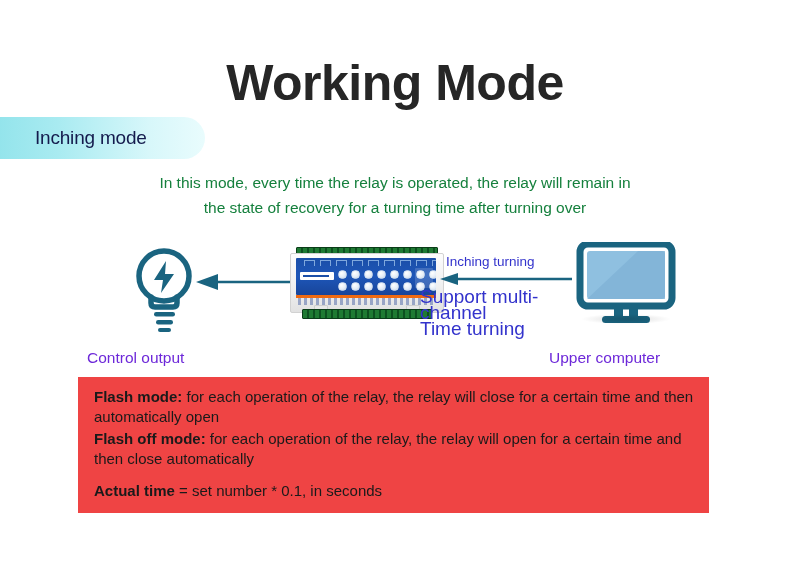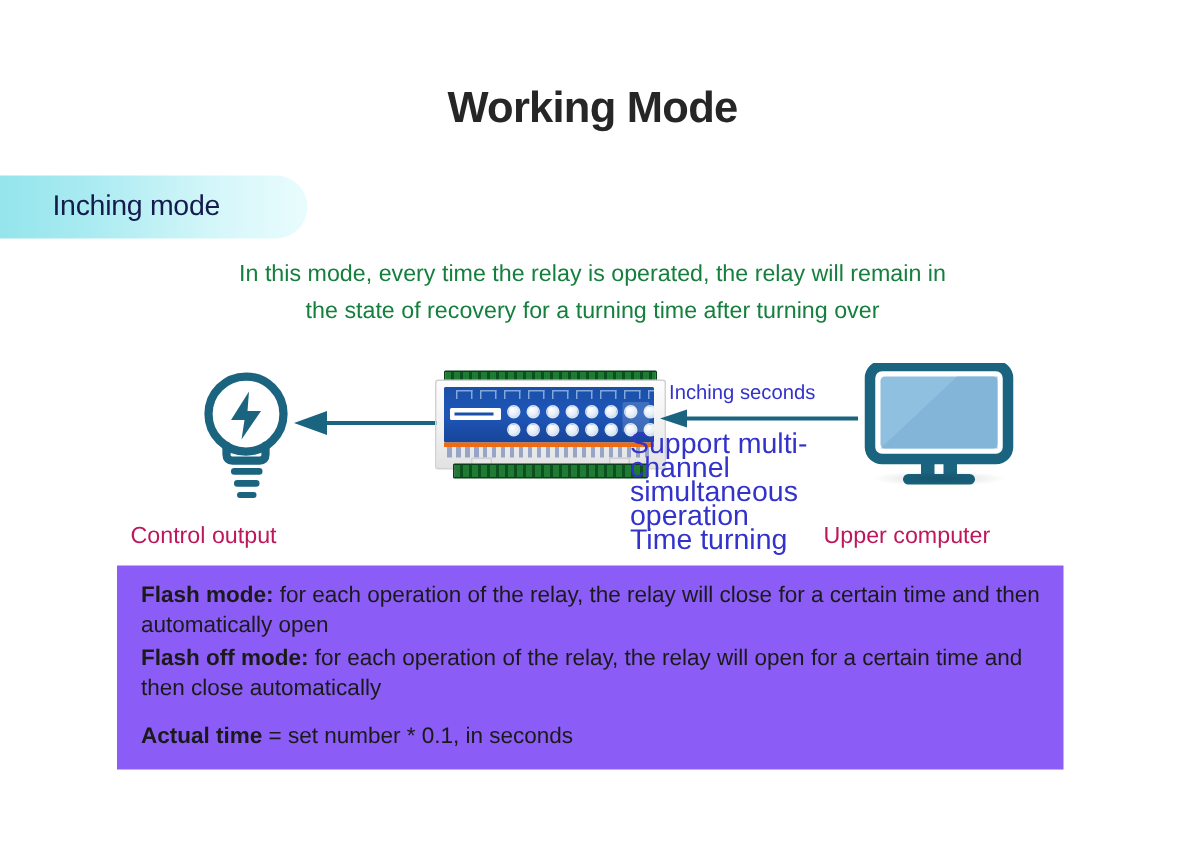--- a/index.html
+++ b/index.html
@@ -16,21 +16,21 @@
     -webkit-font-smoothing: antialiased;
   }
 
   
   .page-title {
     position: absolute;
     top: 58px;
     left: 0;
     width: 790px;
     text-align: center;
-    font-size: 29px;
+    font-size: 50px;
     font-weight: bold;
     color: #262626;
     letter-spacing: -0.5px;
     line-height: 1;
   }
 
   
   .mode-pill {
     position: absolute;
     left: -20px;
@@ -148,30 +148,30 @@
   }
   .arrow-right-short { position: absolute; left: 440px; top: 270px; width: 132px; height: 18px; }
   .support-text {
     position: absolute; left: 420px; top: 289px; width: 168px;
     text-align: left; font-size: 19px; line-height: 16px; color: #3333cc;
   }
   .support-text .line { display: block; }
 
   
   .caption {
-    position: absolute; top: 349px; font-size: 15.5px; color: #be185d; white-space: nowrap;
+    position: absolute; top: 349px; font-size: 15.5px; color: #6d28d9; white-space: nowrap;
   }
   .caption-output { left: 87px; }
   .caption-module { left: 309px; }
   .caption-computer { left: 549px; }
 
   
   .info-panel {
     position: absolute; left: 78px; top: 377px; width: 631px; height: 136px;
-    background: #8b5cf6;
+    background: #ef4444;
     padding: 0;
   }
   .info-body {
     padding: 10px 14px 0 16px;
     font-size: 15px;
     line-height: 20px;
     color: #1a1a1a;
   }
   .info-item { margin-bottom: 2px; }
   .info-item b { font-weight: bold; }
@@ -250,31 +250,30 @@
       </div>
       <div class="face-right-block"></div>
     </div>
     <div class="orange-stripe"></div>
     <div class="label-strip"></div>
     <div class="housing-notch" style="left:26px;"></div>
     <div class="housing-notch" style="left:118px;"></div>
     <div class="term-strip term-bottom"></div>
   </div>
 
-  <div class="inching-command">Inching seconds</div>
+  <div class="inching-command">Inching turning</div>
   <div class="arrow-right-short">
     <svg width="132" height="18" viewBox="0 0 132 18">
       <line x1="16" y1="9" x2="132" y2="9" stroke="#1a6480" stroke-width="2.6"></line>
       <polygon points="0,9 18,3 18,15" fill="#1a6480"></polygon>
     </svg>
   </div>
 
   <div class="support-text">
     <span class="line">Support multi-channel</span>
-    <span class="line">simultaneous operation</span>
     <span class="line">Time turning</span>
   </div>
 
   <div class="monitor">
     <div class="monitor-shadow"></div>
     <svg width="100" height="86" viewBox="0 0 100 86">
       <rect x="4" y="2" width="92" height="62" rx="8" fill="none" stroke="#1a6480" stroke-width="7"></rect>
       <rect x="11" y="9" width="78" height="48" rx="3" fill="#8fc0e0"></rect>
       <path d="M11 57 L62 9 L89 9 L89 57 Z" fill="#7fb2d6" opacity="0.75"></path>
       <rect x="38" y="64" width="9" height="12" fill="#1a6480"></rect>

